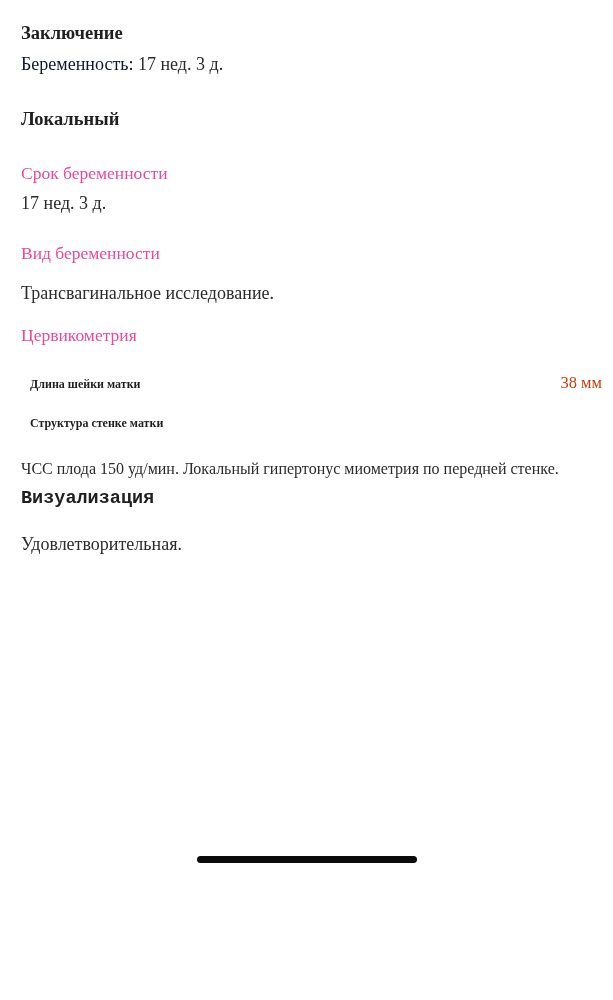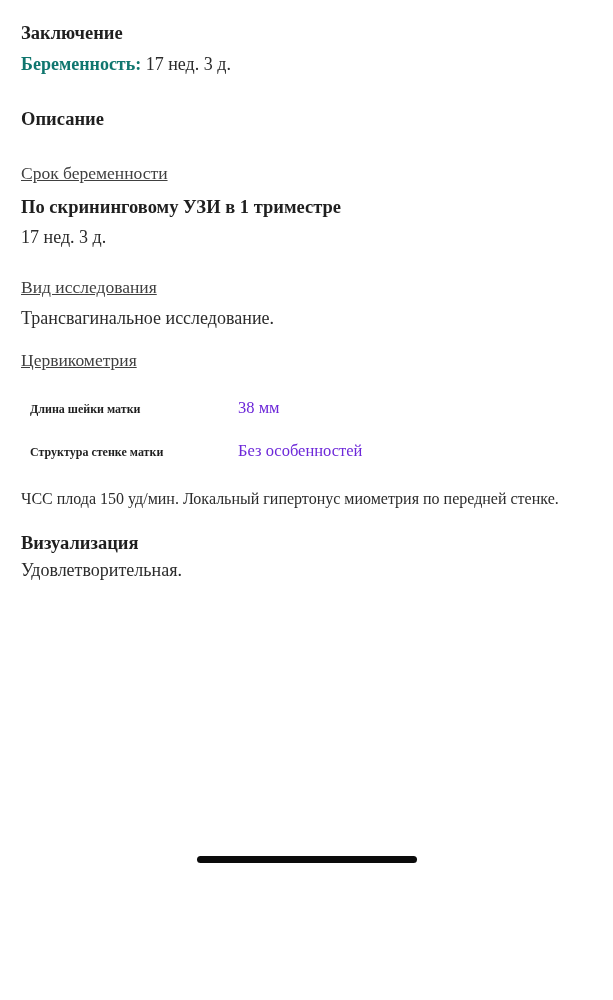--- a/index.html
+++ b/index.html
@@ -26,67 +26,67 @@
     color: #1f1f1f;
     line-height: 1.2;
   }
   .body-text {
     font-size: 18px;
     color: #2b2b2b;
     line-height: 1.2;
   }
   .gray-label {
     font-size: 17.5px;
-    color: #404040;
+    color: #ec4899;
     line-height: 1.2;
-    text-decoration: underline;
   }
   .bold-inline {
-    font-weight: bold;
-    color: #0f766e;
+    font-weight: normal;
+    color: #0f172a;
   }
 
   
   .m-pregnancy    { margin-top: 10px; }
   .m-description  { margin-top: 32px; }
   .m-gestlabel    { margin-top: 33px; }
   .m-gestmethod   { margin-top: 12px; font-size: 18.5px; }
   .m-gestvalue    { margin-top: 9px; }
   .m-studylabel   { margin-top: 28px; }
-  .m-studyvalue   { margin-top: 10px; }
+  .m-studyvalue   { margin-top: 19px; }
   .m-cervlabel    { margin-top: 21px; }
 
   .cerv-table { margin-top: 27px; }
   .cerv-row {
     display: grid;
     grid-template-columns: 208px 1fr;
     align-items: baseline;
     padding-left: 9px;
   }
   .cerv-row + .cerv-row { margin-top: 23px; }
   .cerv-name {
     font-size: 12px;
     font-weight: bold;
     color: #1f1f1f;
   }
   .cerv-value {
     font-size: 16.5px;
-    color: #6d28d9;
+    color: #c2410c;
+    text-align: right;
   }
 
   .note {
     margin-top: 21px;
     max-width: 540px;
     font-size: 16px;
     color: #2b2b2b;
     line-height: 33px;
   }
 
-  .m-vistitle { margin-top: 17px; }
-  .m-visvalue { margin-top: 5px; }
+  .m-vistitle { margin-top: 3px; font-family: Liberation Mono, monospace; }
+  .m-visvalue { margin-top: 24px; }
 
   .home-indicator {
     position: absolute;
     left: 50%;
     bottom: 12px;
     transform: translateX(-50%);
     width: 220px;
     height: 7px;
     border-radius: 3.5px;
     background: #0b0b0b;
@@ -96,39 +96,37 @@
 <body>
 
 <div class="screen">
 
   <section>
     <h2 class="section-title">Заключение</h2>
     <p class="body-text m-pregnancy"><span class="bold-inline">Беременность:</span> <span>17 нед. 3 д.</span></p>
   </section>
 
   <section>
-    <h2 class="section-title m-description">Описание</h2>
+    <h2 class="section-title m-description">Локальный</h2>
 
     <p class="gray-label m-gestlabel">Срок беременности</p>
-    <p class="section-title m-gestmethod">По скрининговому УЗИ в 1 триместре</p>
     <p class="body-text m-gestvalue">17 нед. 3 д.</p>
 
-    <p class="gray-label m-studylabel">Вид исследования</p>
+    <p class="gray-label m-studylabel">Вид беременности</p>
     <p class="body-text m-studyvalue">Трансвагинальное исследование.</p>
 
     <p class="gray-label m-cervlabel">Цервикометрия</p>
 
     <div class="cerv-table">
       <div class="cerv-row">
         <span class="cerv-name">Длина шейки матки</span>
         <span class="cerv-value">38 мм</span>
       </div>
       <div class="cerv-row">
         <span class="cerv-name">Структура стенке матки</span>
-        <span class="cerv-value">Без особенностей</span>
       </div>
     </div>
 
     <p class="note">ЧСС плода 150 уд/мин. Локальный гипертонус миометрия по передней стенке.</p>
   </section>
 
   <section>
     <h2 class="section-title m-vistitle">Визуализация</h2>
     <p class="body-text m-visvalue">Удовлетворительная.</p>
   </section>

